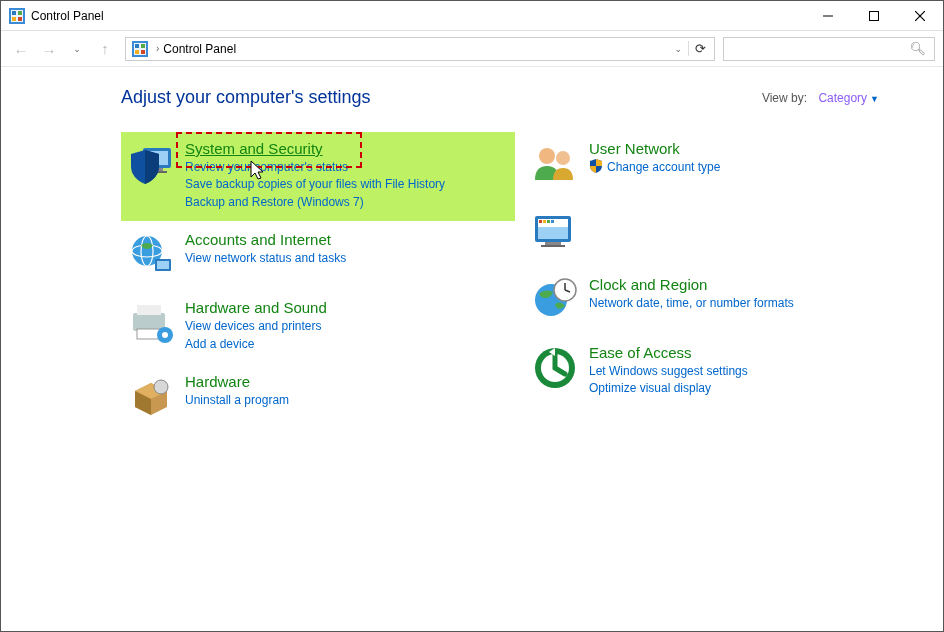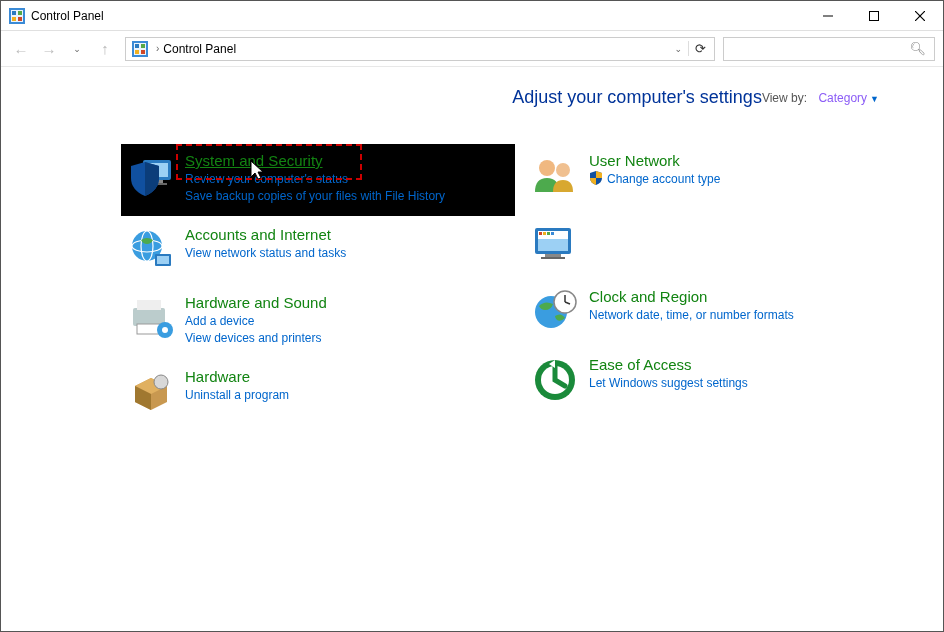--- a/index.html
+++ b/index.html
@@ -21,31 +21,31 @@
 .addr-wrap .chev { color: #666; font-size: 10px; padding: 0 4px; }
 .addr-wrap .loc { color: #000; font-size: 12px; flex: 1; }
 .addr-wrap .drop { color: #666; font-size: 9px; padding: 0 6px; }
 .addr-wrap .refresh { color: #333; font-size: 13px; padding: 0 6px; border-left: 1px solid #ddd; }
 .search-wrap { flex: 1; height: 24px; border: 1px solid #ccc; display: flex; align-items: center; margin-left: 4px; background: #fff; }
 .search-wrap input { flex: 1; border: none; outline: none; font-size: 12px; padding: 0 6px; background: transparent; }
 .search-wrap .mag { color: #888; padding: 0 8px; font-size: 13px; }
 
 
 .content { padding: 20px 24px 20px 120px; }
-.header-row { display: flex; align-items: center; justify-content: flex-end; margin-bottom: 36px; padding-right: 40px; }
+.header-row { display: flex; align-items: center; justify-content: space-between; margin-bottom: 24px; padding-right: 40px; }
 .adjust-title { color: #003399; font-size: 18px; font-weight: 400; }
 .viewby { font-size: 12px; color: #555; }
 .viewby .cat { color: #8b5cf6; margin-left: 8px; }
 .viewby .cat-arrow { color: #0066cc; font-size: 9px; margin-left: 3px; }
 
 .cols { display: flex; gap: 10px; }
 .col { flex: 1; }
 
 .item { display: flex; padding: 8px 6px 10px 6px; margin-bottom: 2px; }
-.item.hl { background: #000000; position: relative; }
+.item.hl { background: #bef264; position: relative; }
 .highlight-box { position: absolute; border: 2px dashed #cc0000; top: 0px; left: 55px; width: 186px; height: 36px; pointer-events: none; }
 .item .iconbox { width: 48px; height: 48px; flex: 0 0 48px; margin-right: 10px; display: flex; align-items: flex-start; justify-content: center; }
 .item .body { flex: 1; }
 .cat-title { color: #128412; font-size: 15px; font-weight: 400; display: inline-block; margin-bottom: 2px; }
 .cat-title.hovered { text-decoration: underline; }
 .sublink { color: #0066cc; font-size: 12px; display: block; line-height: 1.45; }
 .sublink.shield-line { display: flex; align-items: flex-start; gap: 4px; }
 
 .cursor { position: absolute; left: 247px; top: 158px; pointer-events: none; }
 
@@ -135,20 +135,21 @@
               <rect x="24" y="28" width="12" height="3" fill="#888"></rect>
               <rect x="20" y="31" width="20" height="2" fill="#666"></rect>
               <path d="M4 14 L18 10 L32 14 L32 26 Q32 38 18 44 Q4 38 4 26 Z" fill="#1050a0"></path>
               <path d="M18 10 L32 14 L32 26 Q32 38 18 44 Z" fill="#0b3d7a"></path>
             </svg>
         </div>
         <div class="body">
           <a class="cat-title hovered">System and Security</a>
           <a class="sublink">Review your computer's status</a>
           <a class="sublink">Save backup copies of your files with File History</a>
+          <a class="sublink">Backup and Restore (Windows 7)</a>
         </div>
       </div>
 
       <div class="item">
         <div class="iconbox">
           <svg class="icon-48" viewBox="0 0 48 48">
               <circle cx="20" cy="20" r="15" fill="#3a9de0"></circle>
               <ellipse cx="20" cy="20" rx="15" ry="6" fill="none" stroke="#fff" stroke-width="1.2"></ellipse>
               <ellipse cx="20" cy="20" rx="6" ry="15" fill="none" stroke="#fff" stroke-width="1.2"></ellipse>
               <path d="M14 14 Q20 10 26 14 Q24 18 20 18 Q16 18 14 14" fill="#4daa4d"></path>
@@ -167,22 +168,22 @@
           <svg class="icon-48" viewBox="0 0 48 48">
               <rect x="6" y="14" width="32" height="18" rx="2" fill="#bcc"></rect>
               <rect x="10" y="6" width="24" height="10" fill="#eee"></rect>
               <rect x="10" y="30" width="24" height="10" fill="#fff" stroke="#999"></rect>
               <circle cx="38" cy="36" r="8" fill="#3a9de0"></circle>
               <circle cx="38" cy="36" r="3" fill="#fff"></circle>
             </svg>
         </div>
         <div class="body">
           <a class="cat-title">Hardware and Sound</a>
+          <a class="sublink">View devices and printers</a>
           <a class="sublink">Add a device</a>
-          <a class="sublink">View devices and printers</a>
         </div>
       </div>
 
       <div class="item">
         <div class="iconbox">
           <svg class="icon-48" viewBox="0 0 48 48">
               <path d="M8 18 L24 10 L40 18 L40 34 L24 42 L8 34 Z" fill="#c89850"></path>
               <path d="M8 18 L24 26 L40 18 L24 10 Z" fill="#e0b060"></path>
               <path d="M24 26 L24 42 L8 34 L8 18 Z" fill="#a07830"></path>
               <circle cx="34" cy="14" r="7" fill="#d8d8d8" stroke="#888"></circle>
@@ -258,20 +259,21 @@
           <svg class="icon-48" viewBox="0 0 48 48">
               <circle cx="24" cy="24" r="20" fill="#1a8a3a"></circle>
               <circle cx="24" cy="24" r="14" fill="#fff"></circle>
               <path d="M24 10 L24 24 L34 30" stroke="#1a8a3a" stroke-width="5" fill="none" stroke-linecap="round"></path>
               <path d="M18 8 L24 4 L24 12 Z" fill="#fff"></path>
             </svg>
         </div>
         <div class="body">
           <a class="cat-title">Ease of Access</a>
           <a class="sublink">Let Windows suggest settings</a>
+          <a class="sublink">Optimize visual display</a>
         </div>
       </div>
 
     </div>
   </div>
 </div>
 
 <div class="cursor">
   <svg width="20" height="24" viewBox="0 0 20 24">
       <path d="M3 2 L3 18 L7 14 L10 20 L13 19 L10 13 L15 13 Z" fill="#fff" stroke="#000" stroke-width="1"></path>

